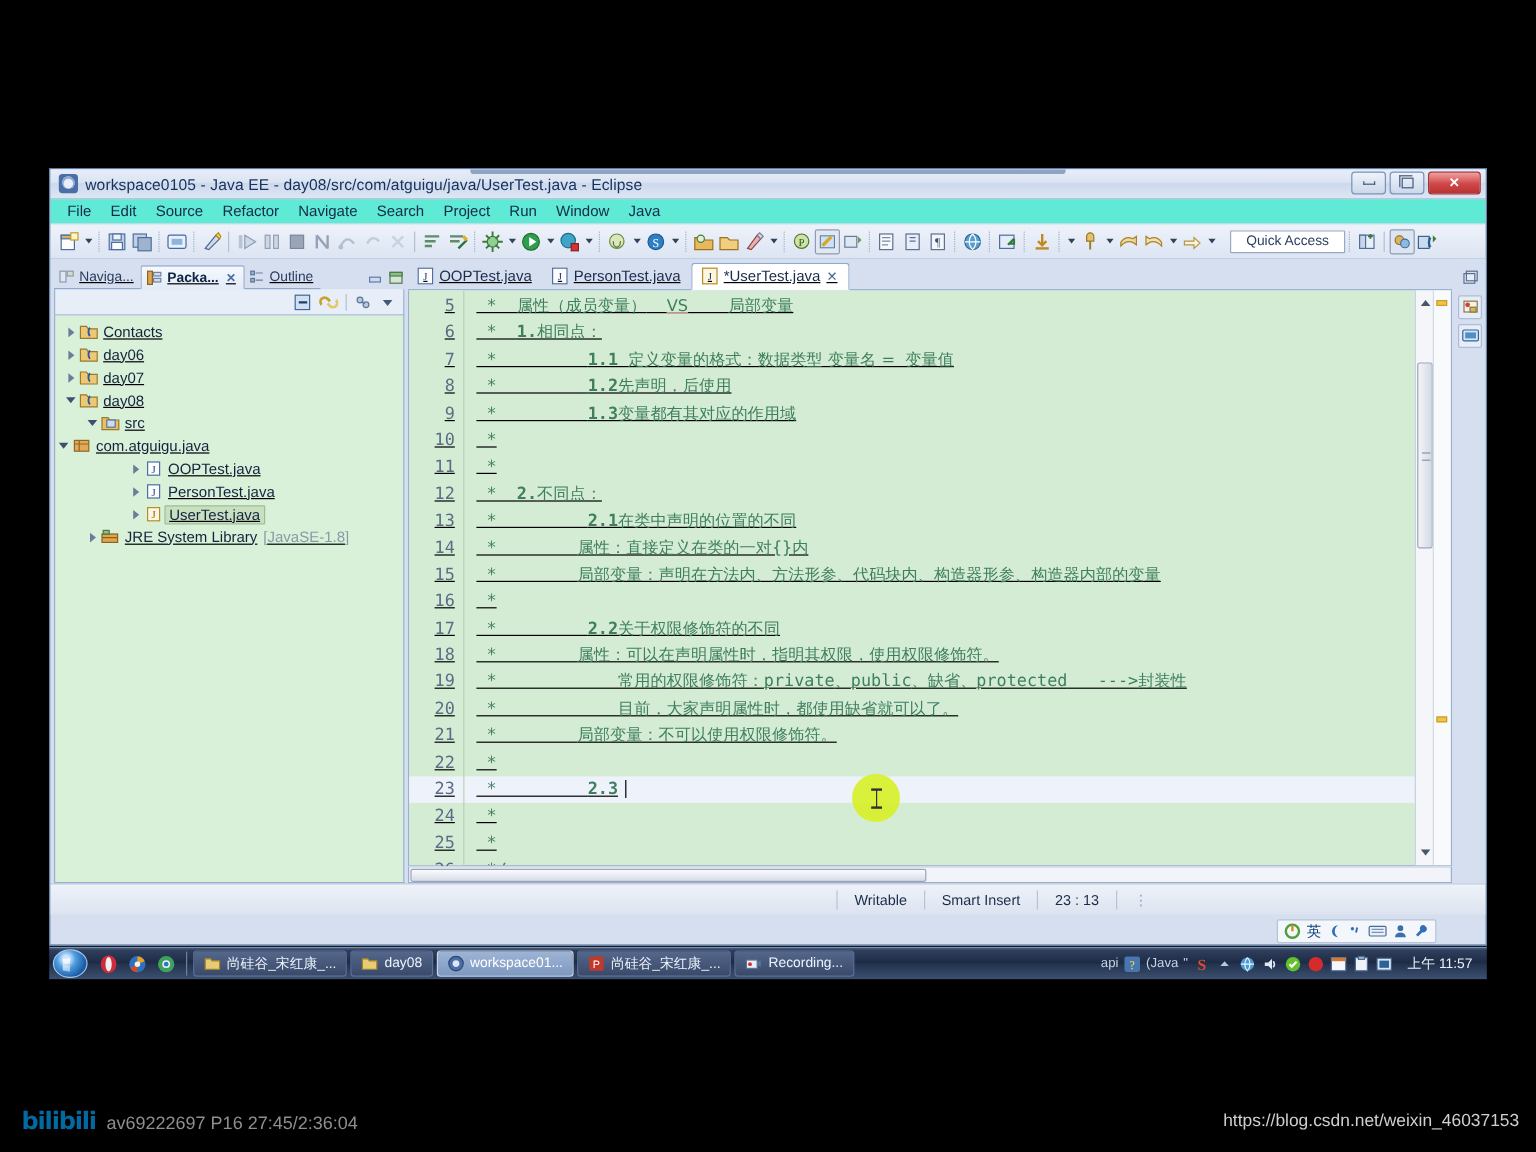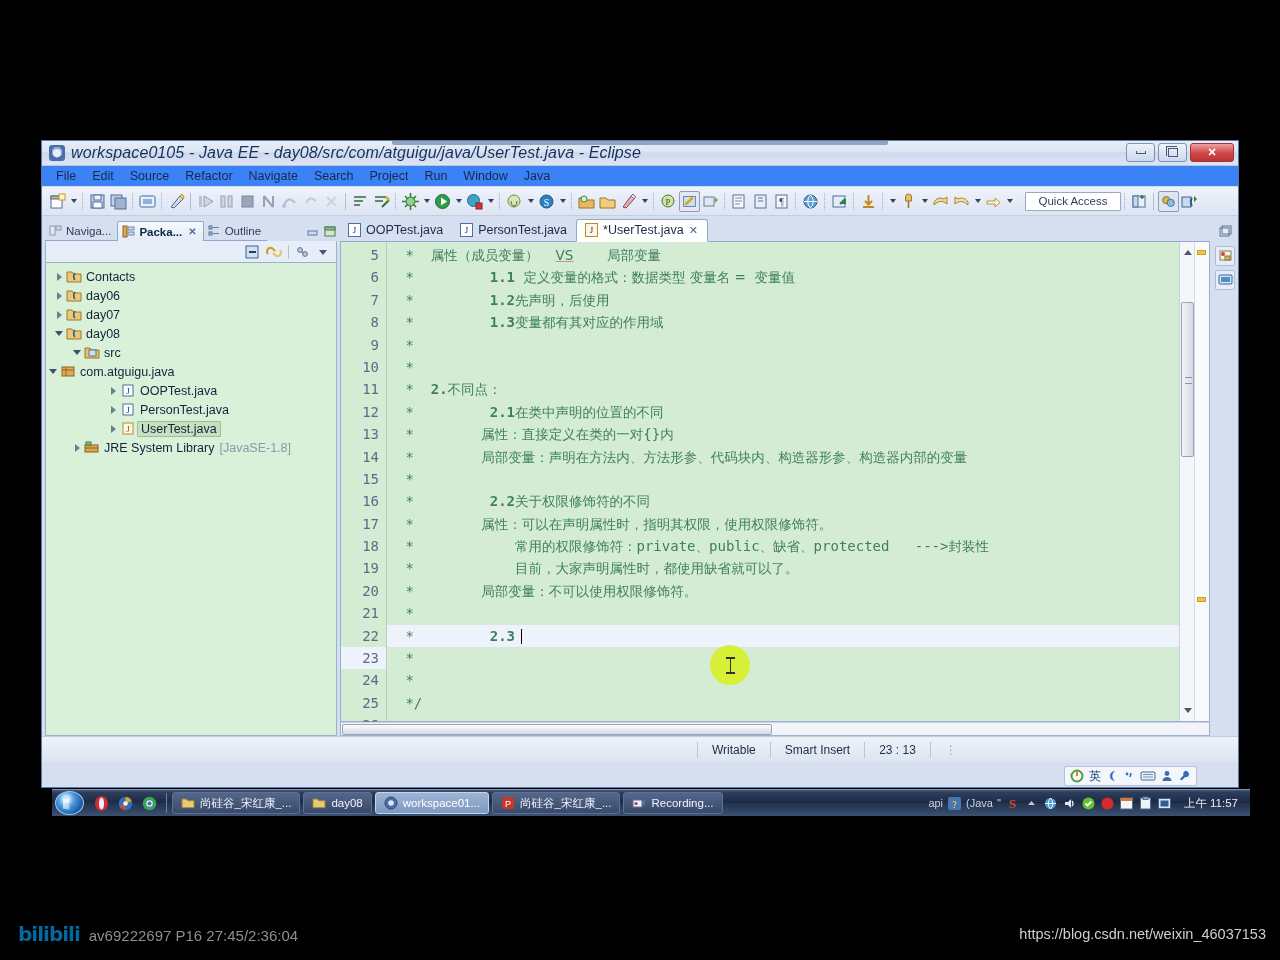--- a/index.html
+++ b/index.html
@@ -38,23 +38,22 @@
     border-radius: 3px;
     background: radial-gradient(circle at 50% 45%, #8fa9d4 0 45%, #4b6ea8 46% 100%);
     border: 1px solid #3c5party;
     position: relative; flex: none;
   }
   #title-bar .app-icon::after {
     content: ""; position: absolute; left: 4px; top: 4px; width: 8px; height: 8px;
     border-radius: 50%; background: #e9eef8;
   }
   #title-text {
-    font-size: 16px; color: #16325c; white-space: nowrap;
+    font-size: 13px; color: #16325c; white-space: nowrap;
     letter-spacing: .1px;
-    font-style: italic;
   }
   #title-drag-handle {
     position: absolute; left: 50%; top: 0px; transform: translateX(-50%);
     width: 496px; height: 4px; background: #8fa4c2; border-radius: 0 0 2px 2px;
   }
   #win-buttons { position: absolute; right: 4px; top: 2px; display: flex; gap: 3px; }
   .win-btn {
     width: 29px; height: 19px; border: 1px solid #7b93b8; border-radius: 3px;
     background: linear-gradient(to bottom, #eef3fa, #ccd8eb);
     display: flex; align-items: center; justify-content: center;
@@ -67,21 +66,21 @@
   .win-btn .minbox { width: 10px; height: 3px; border: 1px solid #46597c; border-top: none; }
   .win-btn .maxbox { width: 10px; height: 9px; border: 1px solid #46597c; position: relative; }
   .win-btn .maxbox::before {
     content:""; position:absolute; left:-3px; top:-3px; width:10px; height:9px;
     border:1px solid #46597c; border-right:none; border-bottom:none;
   }
 
   
   #menu-bar {
     height: 21px; display: flex; align-items: center; gap: 0px;
-    background: #3b82f6; padding-left: 6px;
+    background: #5eead4; padding-left: 6px;
     border-bottom: 1px solid #d2dbeb;
   }
   .menu-item {
     font-size: 12.5px; color: #15294b; padding: 2px 8px; white-space: nowrap;
   }
 
   
   #tool-bar {
     height: 29px; display: flex; align-items: center;
     background: linear-gradient(to bottom, #eef2fa, #dde5f3);
@@ -101,21 +100,21 @@
   .tb-sep { width: 2px; height: 17px; border-left: 1px dotted #9fb0cb; margin: 0 3px; flex: none; }
   .tb-sep.solid { border-left: 1px solid #b3bfd4; }
   #quick-access {
     margin-left: 10px; width: 96px; height: 19px; background: #fff;
     border: 1px solid #9aa9c2; border-radius: 1px;
     font-size: 11.5px; color: #2c3e60; display: flex; align-items: center;
     justify-content: center; flex: none;
   }
 
   
-  #main-area { display: flex; height: 520px; background: #d6dff0; position: relative; }
+  #main-area { display: flex; height: 520px; background: #d6dff0; position: relative; text-decoration: underline; }
 
   
   #left-panel {
     width: 292px; flex: none; margin: 2px 0 0 3px;
     display: flex; flex-direction: column;
   }
   #left-tabs {
     height: 23px; display: flex; align-items: flex-end; gap: 0;
     position: relative;
   }
@@ -269,21 +268,21 @@
     border-top: 1px solid #c2ccdd; display: flex; align-items: center;
     font-size: 12px; color: #1c2c48;
   }
   .sb-cell { padding: 0 14px; border-left: 1px solid #b9c4d7; height: 16px; line-height: 16px; white-space: nowrap;}
   #sb-spacer { flex: 1; }
 
   
   #taskbar {
     position: absolute; left: 41px; top: 789px; width: 1198px; height: 27px;
     background: linear-gradient(to bottom, #4a5d7e 0%, #2e3e5c 8%, #1d2b44 48%, #233350 52%, #3c506f 100%);
-    display: flex; align-items: center; border-top: 1px solid #7b8faf; margin-left: 11px;
+    display: flex; align-items: center; border-top: 1px solid #7b8faf;
   }
   #start-orb {
     width: 29px; height: 24px; margin: 0 5px 0 3px; border-radius: 50%;
     background: radial-gradient(circle at 38% 32%, #cfe6ff 0 12%, #4f9de0 35%, #1c5fa8 70%, #0d3e78 100%);
     border: 1px solid #9fc8ee; flex: none; position: relative;
   }
   #start-orb::after{
     content:""; position:absolute; left:7px; top:6px; width:14px; height:12px;
     background:
       linear-gradient(to bottom right, #ffffffcc, #ffffff55);
@@ -837,20 +836,21 @@
             <div class="ln">21</div>
             <div class="ln">22</div>
             <div class="ln cur">23</div>
             <div class="ln">24</div>
             <div class="ln">25</div>
             <div class="ln">26</div>
           </div>
 
           <div id="code">
             <div class="cl"><span class="mono">&nbsp;*&nbsp;&nbsp;</span><span class="cn">属性（成员变量）</span><span class="mono">&nbsp;&nbsp;</span><span class="cn" style="text-decoration:underline;text-decoration-color:#d08b8b;">VS</span><span class="mono">&nbsp;&nbsp;&nbsp;&nbsp;</span><span class="cn">局部变量</span></div>
+            <div class="cl"><span class="mono">&nbsp;*&nbsp;&nbsp;</span><span class="mono bold">1.</span><span class="cn">相同点：</span></div>
             <div class="cl"><span class="mono">&nbsp;*&nbsp;&nbsp;&nbsp;&nbsp;&nbsp;&nbsp;&nbsp;&nbsp;&nbsp;</span><span class="mono bold">1.1&nbsp;</span><span class="cn">定义变量的格式：数据类型 变量名 = &nbsp;变量值</span></div>
             <div class="cl"><span class="mono">&nbsp;*&nbsp;&nbsp;&nbsp;&nbsp;&nbsp;&nbsp;&nbsp;&nbsp;&nbsp;</span><span class="mono bold">1.2</span><span class="cn">先声明，后使用</span></div>
             <div class="cl"><span class="mono">&nbsp;*&nbsp;&nbsp;&nbsp;&nbsp;&nbsp;&nbsp;&nbsp;&nbsp;&nbsp;</span><span class="mono bold">1.3</span><span class="cn">变量都有其对应的作用域</span></div>
             <div class="cl"><span class="mono">&nbsp;*</span></div>
             <div class="cl"><span class="mono">&nbsp;*</span></div>
             <div class="cl"><span class="mono">&nbsp;*&nbsp;&nbsp;</span><span class="mono bold">2.</span><span class="cn">不同点：</span></div>
             <div class="cl"><span class="mono">&nbsp;*&nbsp;&nbsp;&nbsp;&nbsp;&nbsp;&nbsp;&nbsp;&nbsp;&nbsp;</span><span class="mono bold">2.1</span><span class="cn">在类中声明的位置的不同</span></div>
             <div class="cl"><span class="mono">&nbsp;*&nbsp;&nbsp;&nbsp;&nbsp;&nbsp;&nbsp;&nbsp;&nbsp;</span><span class="cn">属性：直接定义在类的一对</span><span class="mono">{}</span><span class="cn">内</span></div>
             <div class="cl"><span class="mono">&nbsp;*&nbsp;&nbsp;&nbsp;&nbsp;&nbsp;&nbsp;&nbsp;&nbsp;</span><span class="cn">局部变量：声明在方法内、方法形参、代码块内、构造器形参、构造器内部的变量</span></div>
             <div class="cl"><span class="mono">&nbsp;*</span></div>

